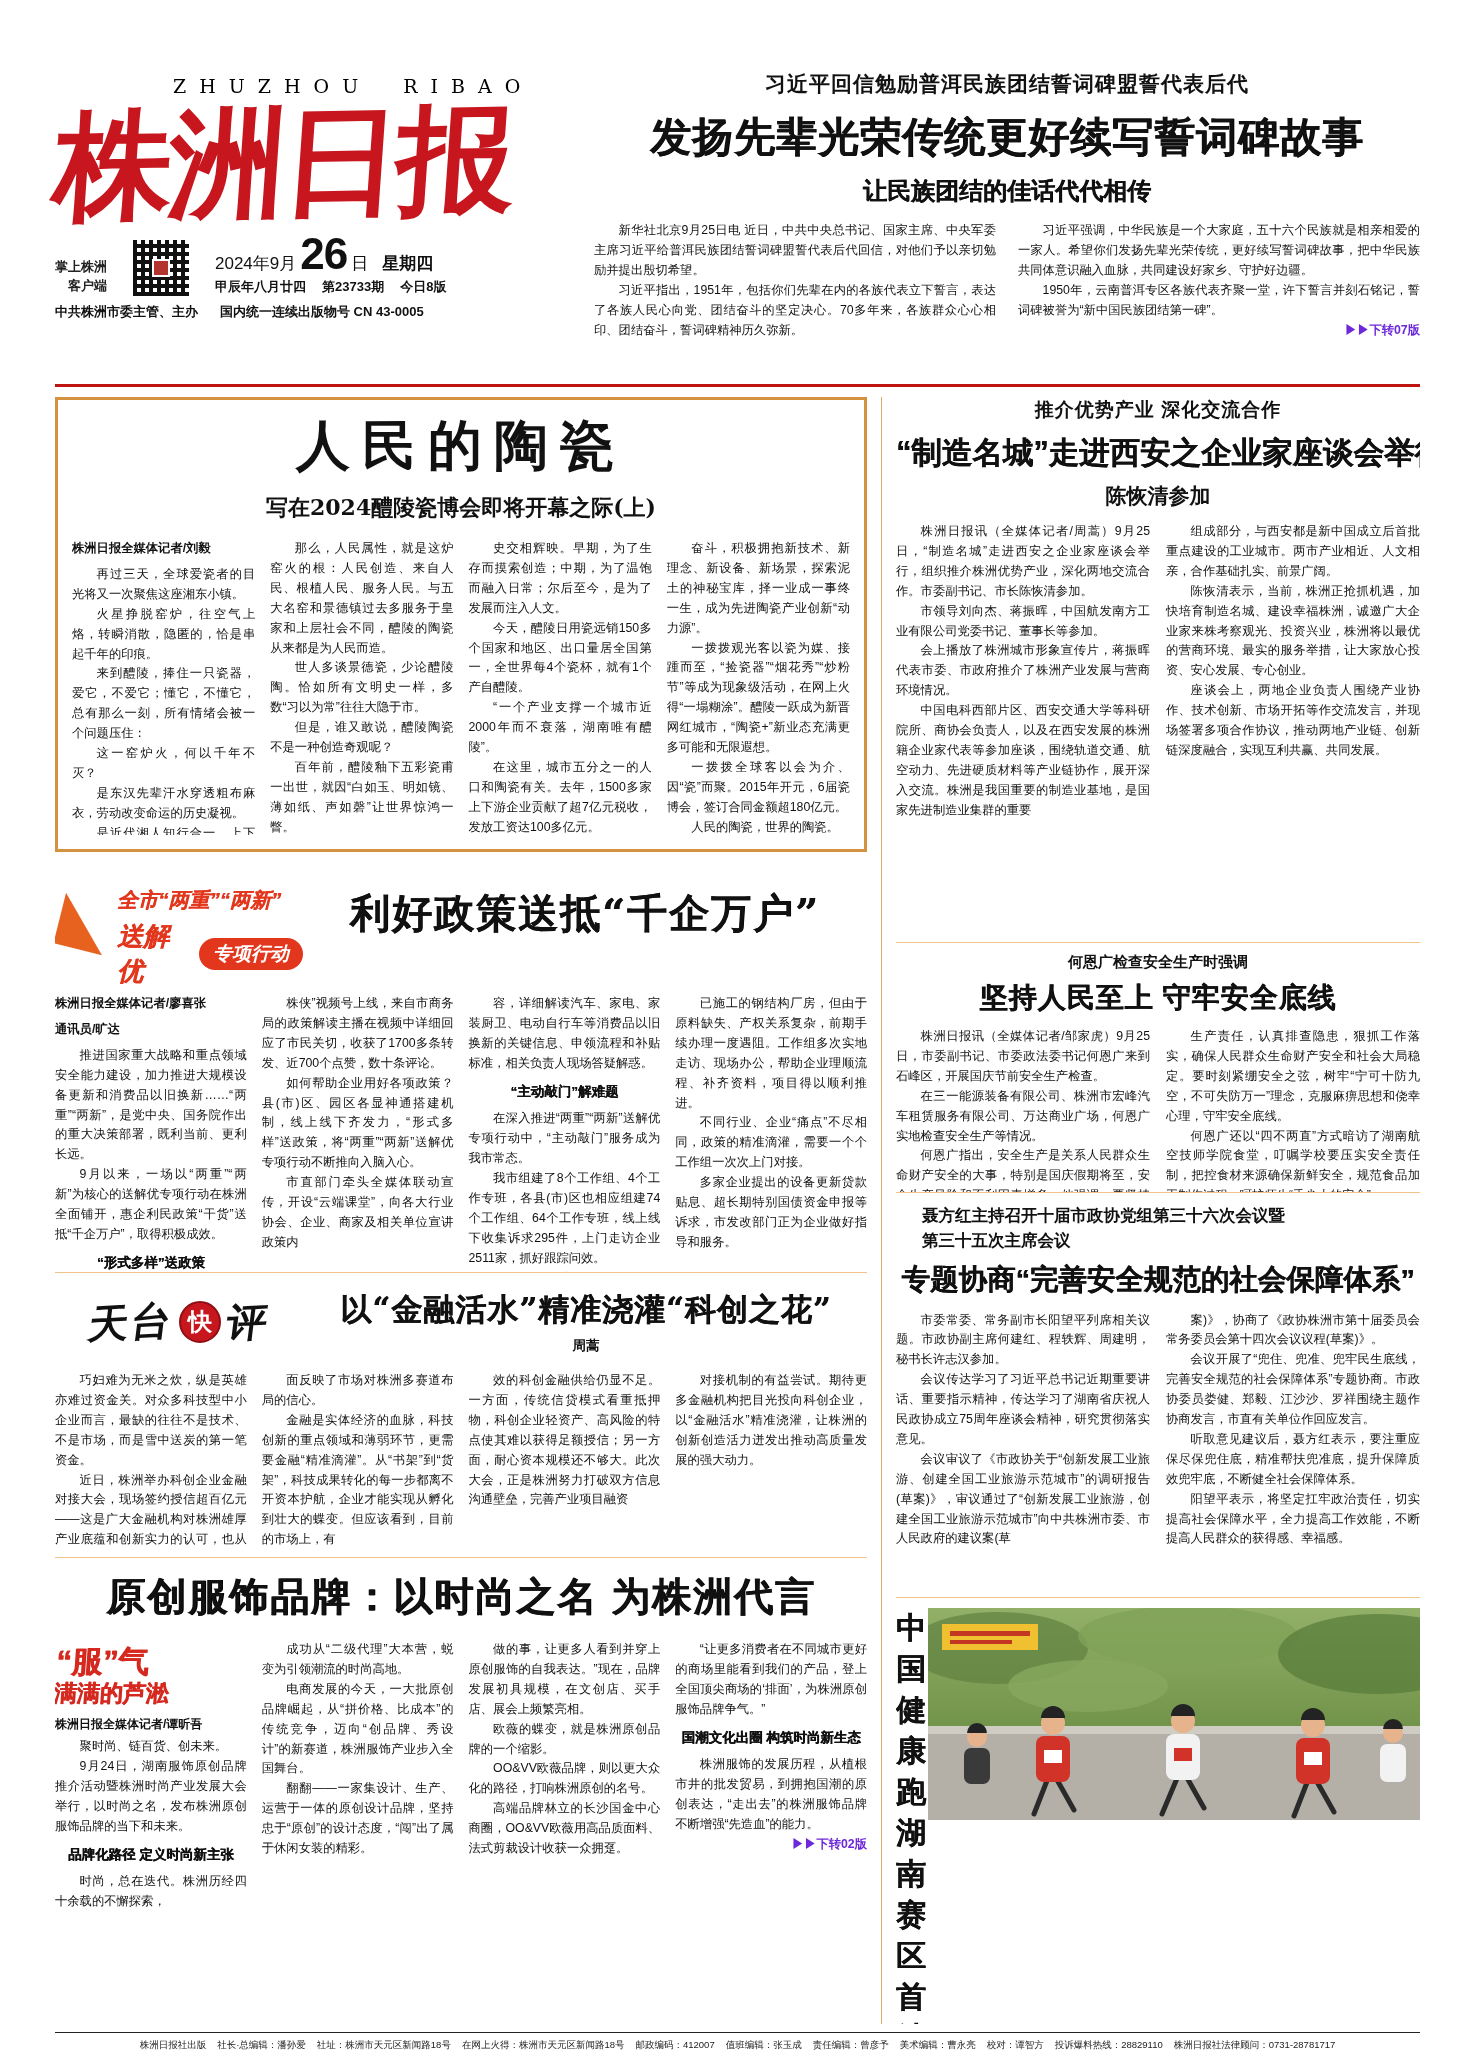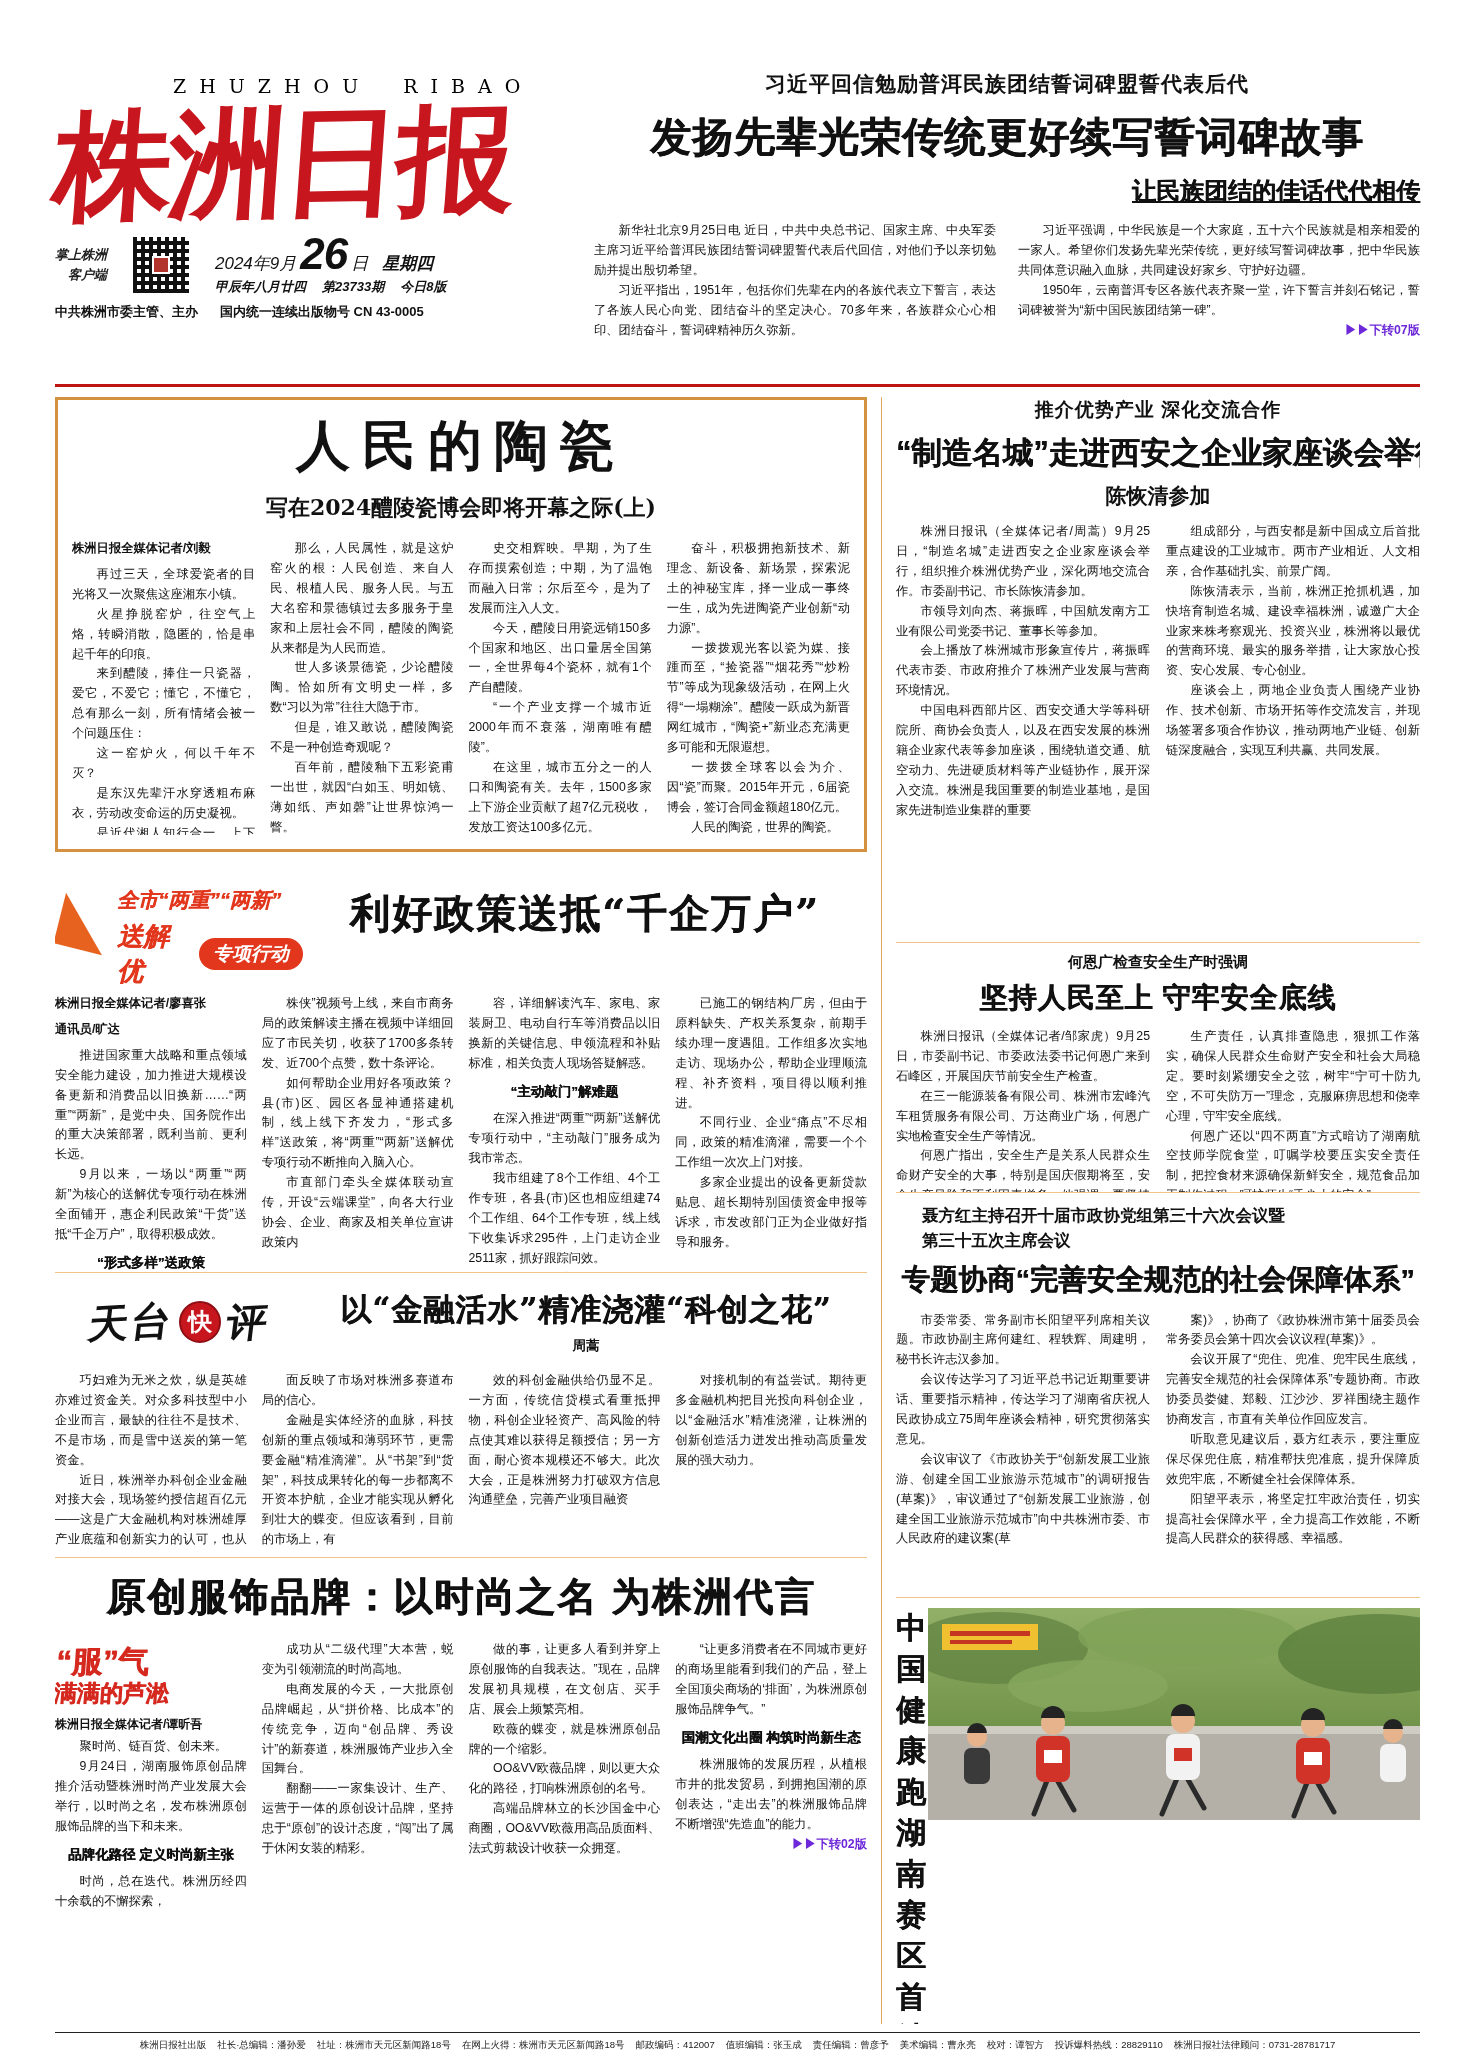--- a/index.html
+++ b/index.html
@@ -11,41 +11,41 @@
   }
   
   .header-row{ display:flex; height:358px; flex:0 0 auto; }
   .masthead{ width:505px; flex:0 0 auto; }
   .pinyin{ color:#000000; font-size:19px; letter-spacing:13px; font-weight:normal;
            padding-left:118px; margin-top:56px; font-family:"DejaVu Serif", serif;}
   .logo{ color:#c8161e; font-size:118px; font-weight:900; line-height:1.05;
          font-family:"DejaVu Serif", serif; transform:skewX(-5deg) rotate(-1deg);
          letter-spacing:-4px; white-space:nowrap; }
   .dateline{ margin-top:10px; font-size:12.5px; }
-  .dl-top{ display:flex; align-items:center; gap:26px;font-style:italic; }
+  .dl-top{ display:flex; align-items:flex-end; gap:26px; }
   .app-label{ text-align:right; font-weight:bold; font-size:13px; line-height:1.5; color:#222;}
   .qr{ width:56px; height:56px; flex:0 0 auto; position:relative;
        background:
         repeating-linear-gradient(0deg,#111 0 4px,transparent 4px 8px),
         repeating-linear-gradient(90deg,#111 0 4px,#fff 4px 8px); }
   .qr-center{ position:absolute; left:19px; top:19px; width:18px; height:18px;
        background:#b3342c; border:2px solid #fff; }
   .date-main{ display:flex; align-items:baseline; gap:4px; white-space:nowrap;}
   .date-main .dpre{ font-size:17px; }
   .date-main .dday{ font-size:44px; font-weight:bold; line-height:0.9; letter-spacing:-1px;}
   .date-main .dsuf{ font-size:17px; }
   .date-main .dweek{ font-size:17px; font-weight:bold; margin-left:10px;}
   .date-sub{ display:flex; gap:16px; font-size:13px; margin-top:3px; font-weight:bold; white-space:nowrap;}
   .org-line{ display:flex; gap:22px; margin-top:7px; font-size:13px; font-weight:bold; white-space:nowrap;}
   
   .top-story{ flex:1; padding:52px 0 0 34px; min-width:0;}
   .ts-kicker{ text-align:center; font-size:21px; font-weight:bold; letter-spacing:1px;}
   .ts-headline{ text-align:center; font-size:41px; font-weight:900; letter-spacing:1px;
       margin:12px 0 10px; text-shadow:0.8px 0 #000; white-space:nowrap;}
-  .ts-sub{ text-align:right; font-size:24px; font-weight:bold; text-shadow:0.4px 0 #000; margin-bottom:14px;text-decoration:underline;}
+  .ts-sub{ text-align:center; font-size:24px; font-weight:bold; text-shadow:0.4px 0 #000; margin-bottom:14px;}
   .ts-body{ display:flex; gap:22px; height:158px; overflow:hidden;}
   .ts-col{ flex:1; }
   
   .btxt p{ font-size:12.3px; line-height:1.62; text-align:justify; text-indent:2em; margin:0;}
   .btxt p.byline-p{ text-indent:0; font-weight:bold; margin-bottom:6px;}
   .btxt p.col-subhead{ text-indent:0; text-align:center; font-weight:900; font-size:13.5px;
       margin:7px 0; text-shadow:0.4px 0 #000;}
   .btxt p.jump-line{ text-indent:0; text-align:right; color:#6d28d9; font-weight:bold;}
   .red-rule{ height:3px; background:#bf1312; margin:8px 0 10px; flex:0 0 auto;}
   

